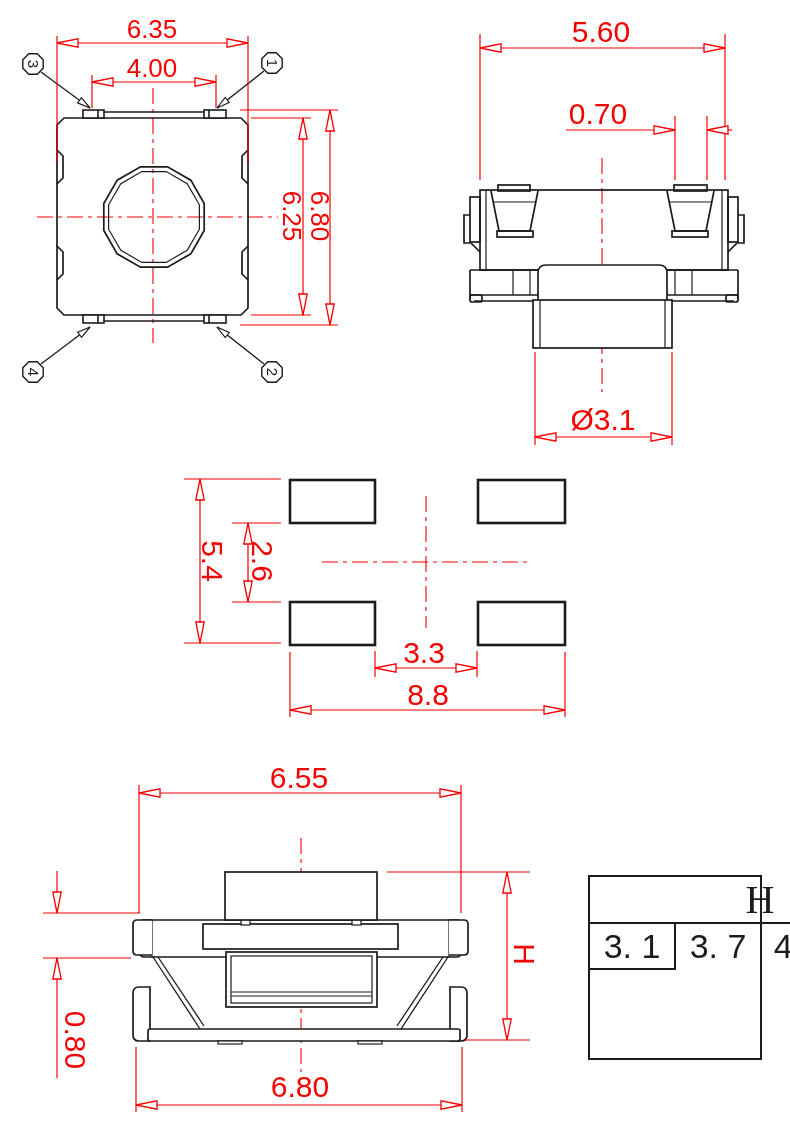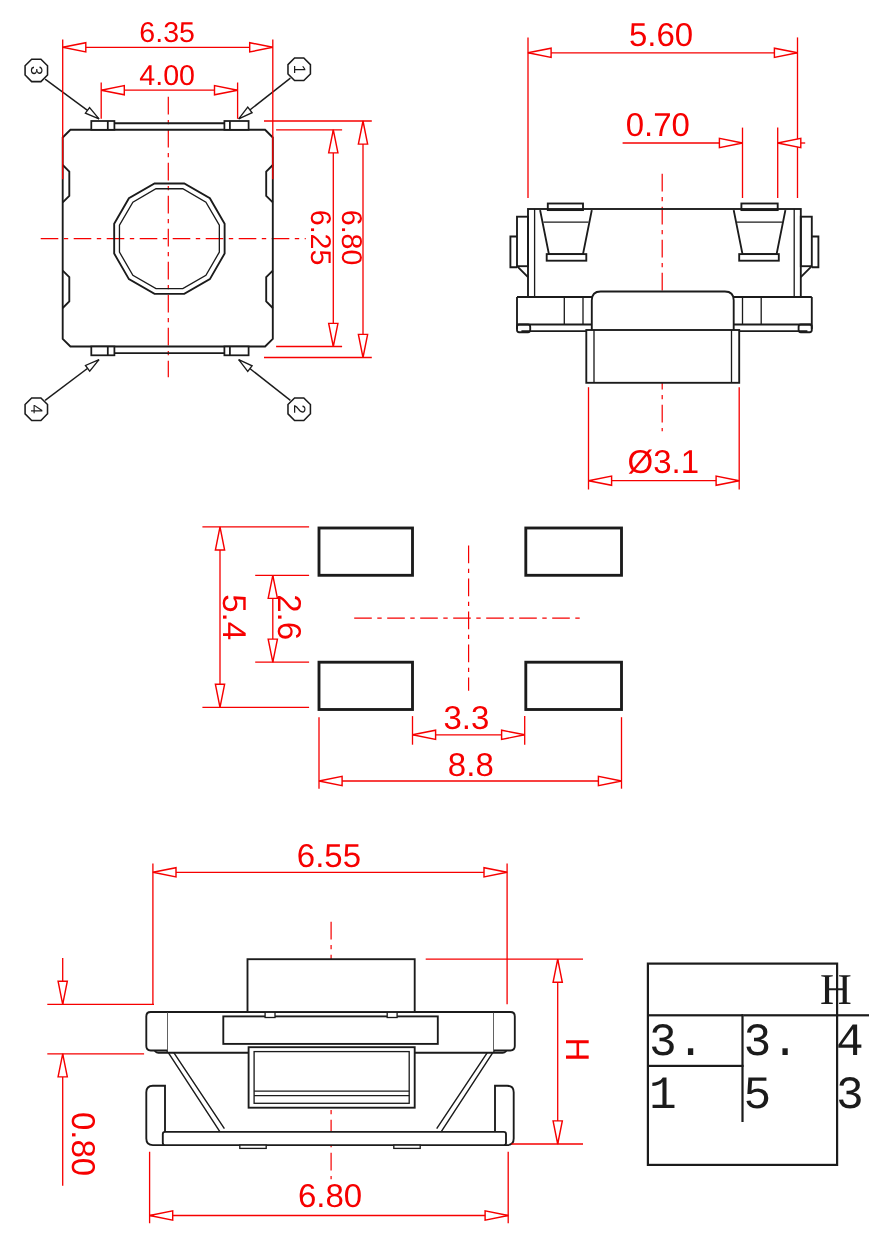--- a/index.html
+++ b/index.html
@@ -12,21 +12,21 @@
   
   .htable{position:absolute;left:588px;top:875px;width:174px;height:185px;
           border:2px solid #1b1b1b;box-sizing:border-box;display:grid;
           grid-template-rows:45px 46px 44px 46px;background:#fff;}
   .htable .hdr{grid-column:1 / span 2;border-bottom:2px solid #1b1b1b;display:flex;
           align-items:center;justify-content:center;
           font-family:"Liberation Serif",serif;font-size:40px;color:#1b1b1b;}
   .htable .row{display:grid;grid-template-columns:86px 84px;}
   .htable .row + .row .cell{border-top:2px solid #1b1b1b;}
   .htable .cell{display:flex;align-items:center;justify-content:center;
-          font-family:Liberation Mono, monospace;font-size:42px;color:#1b1b1b;
+          font-family:Liberation Sans, sans-serif;font-size:34px;color:#1b1b1b;
           border-top:2px solid #1b1b1b;}
   .htable .cell.c0{border-right:2px solid #1b1b1b;}
   .htable .hdr{border-bottom:0;}
   .htable .r1 .cell{border-top:2px solid #1b1b1b;}
 </style>
 </head>
 <body>
 
 <div class="sheet">
 <svg width="790" height="1138" viewBox="0 0 790 1138">
@@ -240,21 +240,21 @@
     <text class="dim-t" x="524" y="954" text-anchor="middle" dominant-baseline="central" transform="rotate(90 524 954)">H</text>
     <text class="dim-t" x="300" y="1097" text-anchor="middle">6.80</text>
   </g>
 </svg>
 
   
   <div class="htable">
     <div class="hdr">H</div>
     <div class="row r1">
       <div class="cell c0">3. 1</div>
-      <div class="cell">3. 5</div>
+      <div class="cell">3. 7</div>
     </div>
     <div class="row">
       <div class="cell c0">4. 3</div>
 
     </div>
     <div class="row">
       <div class="cell"></div>
     </div>
   </div>
 </div>

